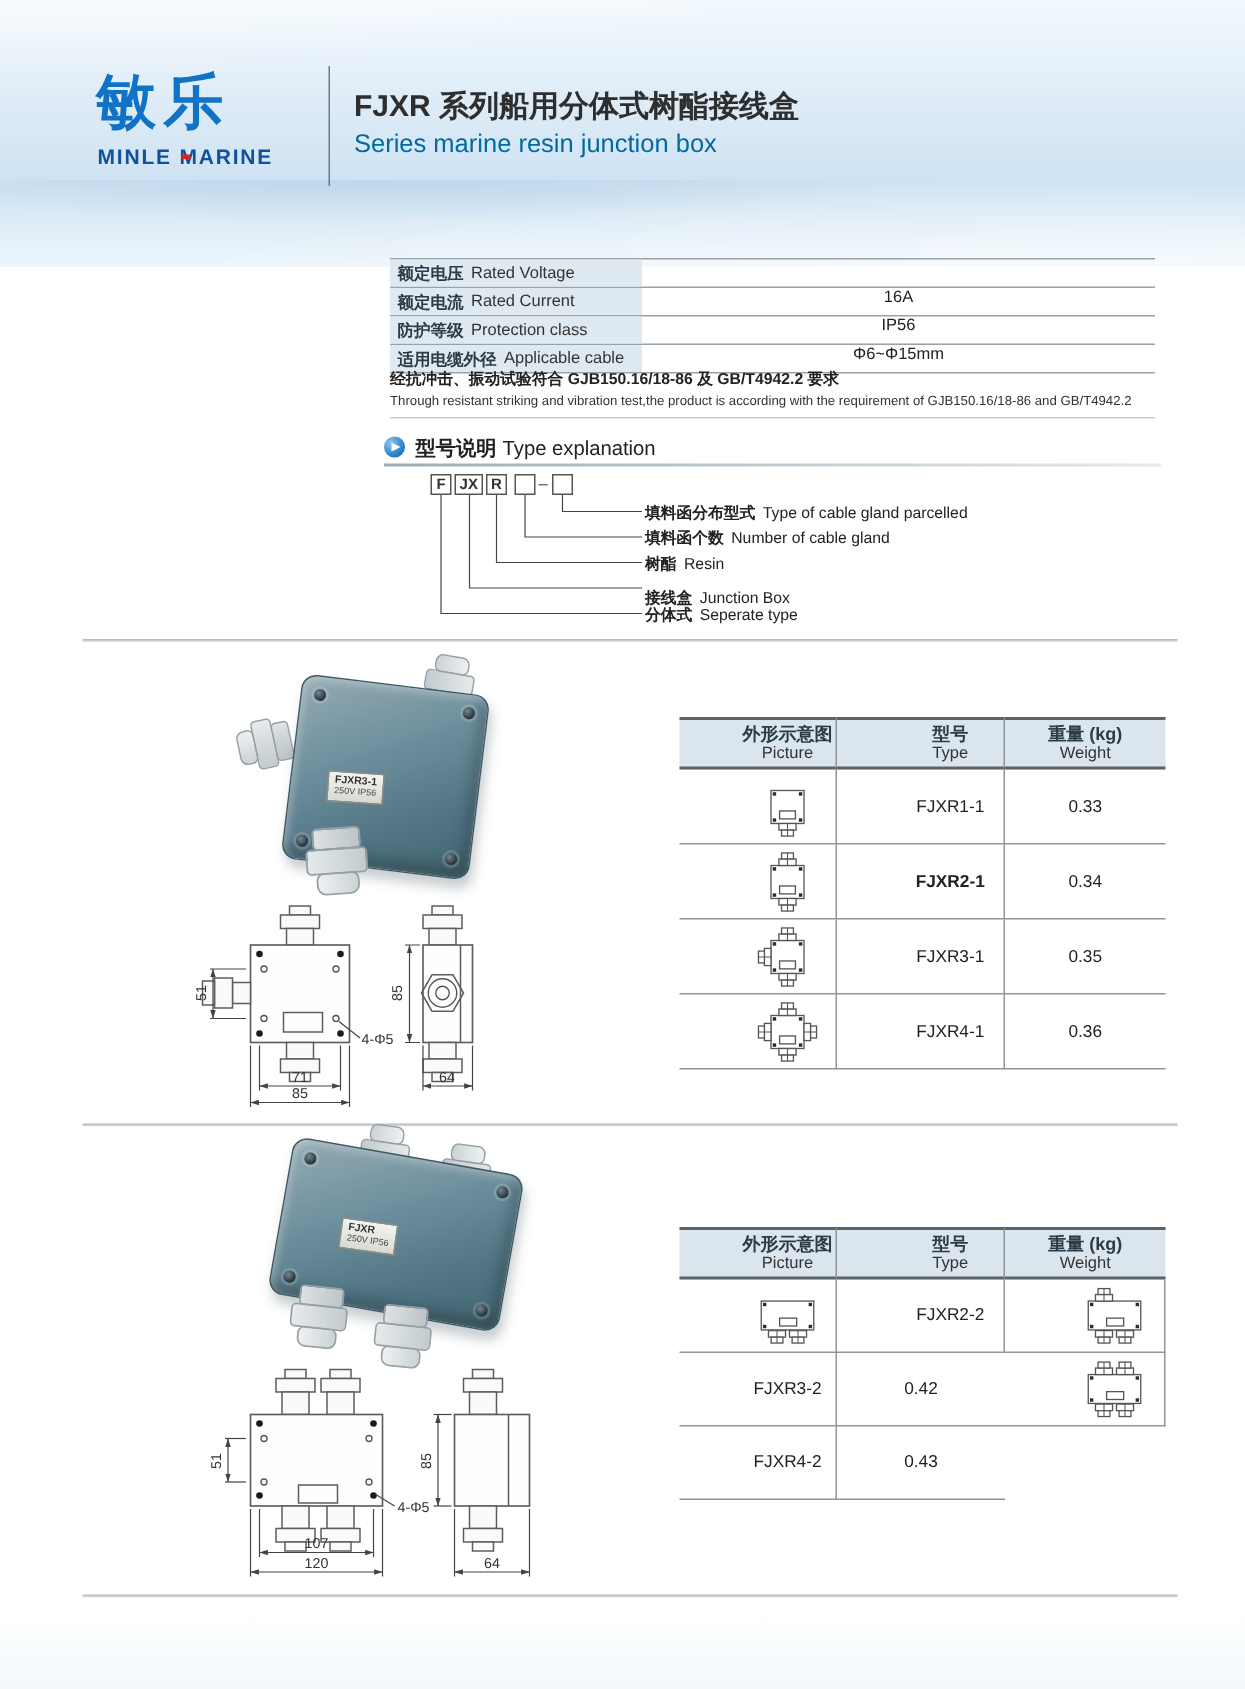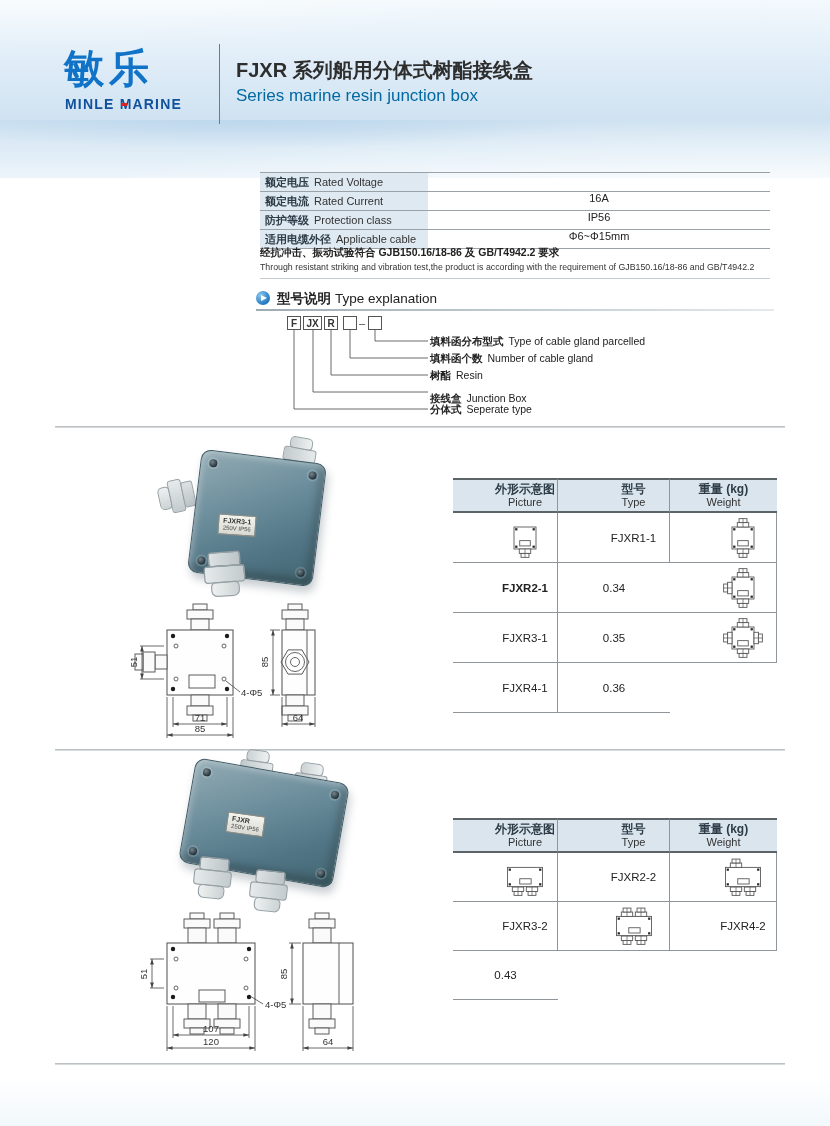--- a/index.html
+++ b/index.html
@@ -300,20 +300,21 @@
           <rect class="pd" x="33.6" y="13.8" width="2.6" height="2.6"></rect>
           <rect class="pd" x="13.8" y="33.6" width="2.6" height="2.6"></rect>
           <rect class="pd" x="33.6" y="33.6" width="2.6" height="2.6"></rect>
         <rect class="pb" x="19" y="28" width="12" height="6"></rect>
         <rect class="pb" x="18.5" y="37.5" width="13" height="5"></rect>
           <rect class="pb" x="20.5" y="42.5" width="9" height="4.5"></rect>
           <line x1="25" y1="37.5" x2="25" y2="47"></line>
       </svg>
     </div>
     <div class="cell c2 td" style="height:50px;">FJXR1-1</div>
+    <div class="cell td" style="height:50px;">0.33</div>
 
     <div class="cell c1" style="height:50px;">
       <svg class="pico" width="44" height="44" viewBox="0 0 50 50">
         <rect class="pb" x="12.5" y="12.5" width="25" height="25"></rect>
         <rect class="pd" x="13.8" y="13.8" width="2.6" height="2.6"></rect>
           <rect class="pd" x="33.6" y="13.8" width="2.6" height="2.6"></rect>
           <rect class="pd" x="13.8" y="33.6" width="2.6" height="2.6"></rect>
           <rect class="pd" x="33.6" y="33.6" width="2.6" height="2.6"></rect>
         <rect class="pb" x="19" y="28" width="12" height="6"></rect>
         <rect class="pb" x="18.5" y="37.5" width="13" height="5"></rect>
@@ -528,20 +529,21 @@
           <line x1="24" y1="36.5" x2="24" y2="46"></line>
         <rect class="pb" x="33.5" y="36.5" width="13" height="5"></rect>
           <rect class="pb" x="35.5" y="41.5" width="9" height="4.5"></rect>
           <line x1="40" y1="36.5" x2="40" y2="46"></line>
         <rect class="pb" x="17.5" y="9" width="13" height="5"></rect>
           <rect class="pb" x="19.5" y="4.5" width="9" height="4.5"></rect>
           <line x1="24" y1="4.5" x2="24" y2="14"></line>
       </svg>
     </div>
     <div class="cell c2 td" style="height:49px;">FJXR3-2</div>
+    <div class="cell td" style="height:49px;">0.42</div>
 
     <div class="cell c1" style="height:49px;">
       <svg class="pico" width="56" height="44" viewBox="0 0 64 50">
         <rect class="pb" x="12" y="14" width="40" height="22"></rect>
         <rect class="pd" x="13.3" y="15.3" width="2.6" height="2.6"></rect>
           <rect class="pd" x="48.1" y="15.3" width="2.6" height="2.6"></rect>
           <rect class="pd" x="13.3" y="32.1" width="2.6" height="2.6"></rect>
           <rect class="pd" x="48.1" y="32.1" width="2.6" height="2.6"></rect>
         <rect class="pb" x="26" y="27" width="13" height="6"></rect>
         <rect class="pb" x="17.5" y="36.5" width="13" height="5"></rect>

